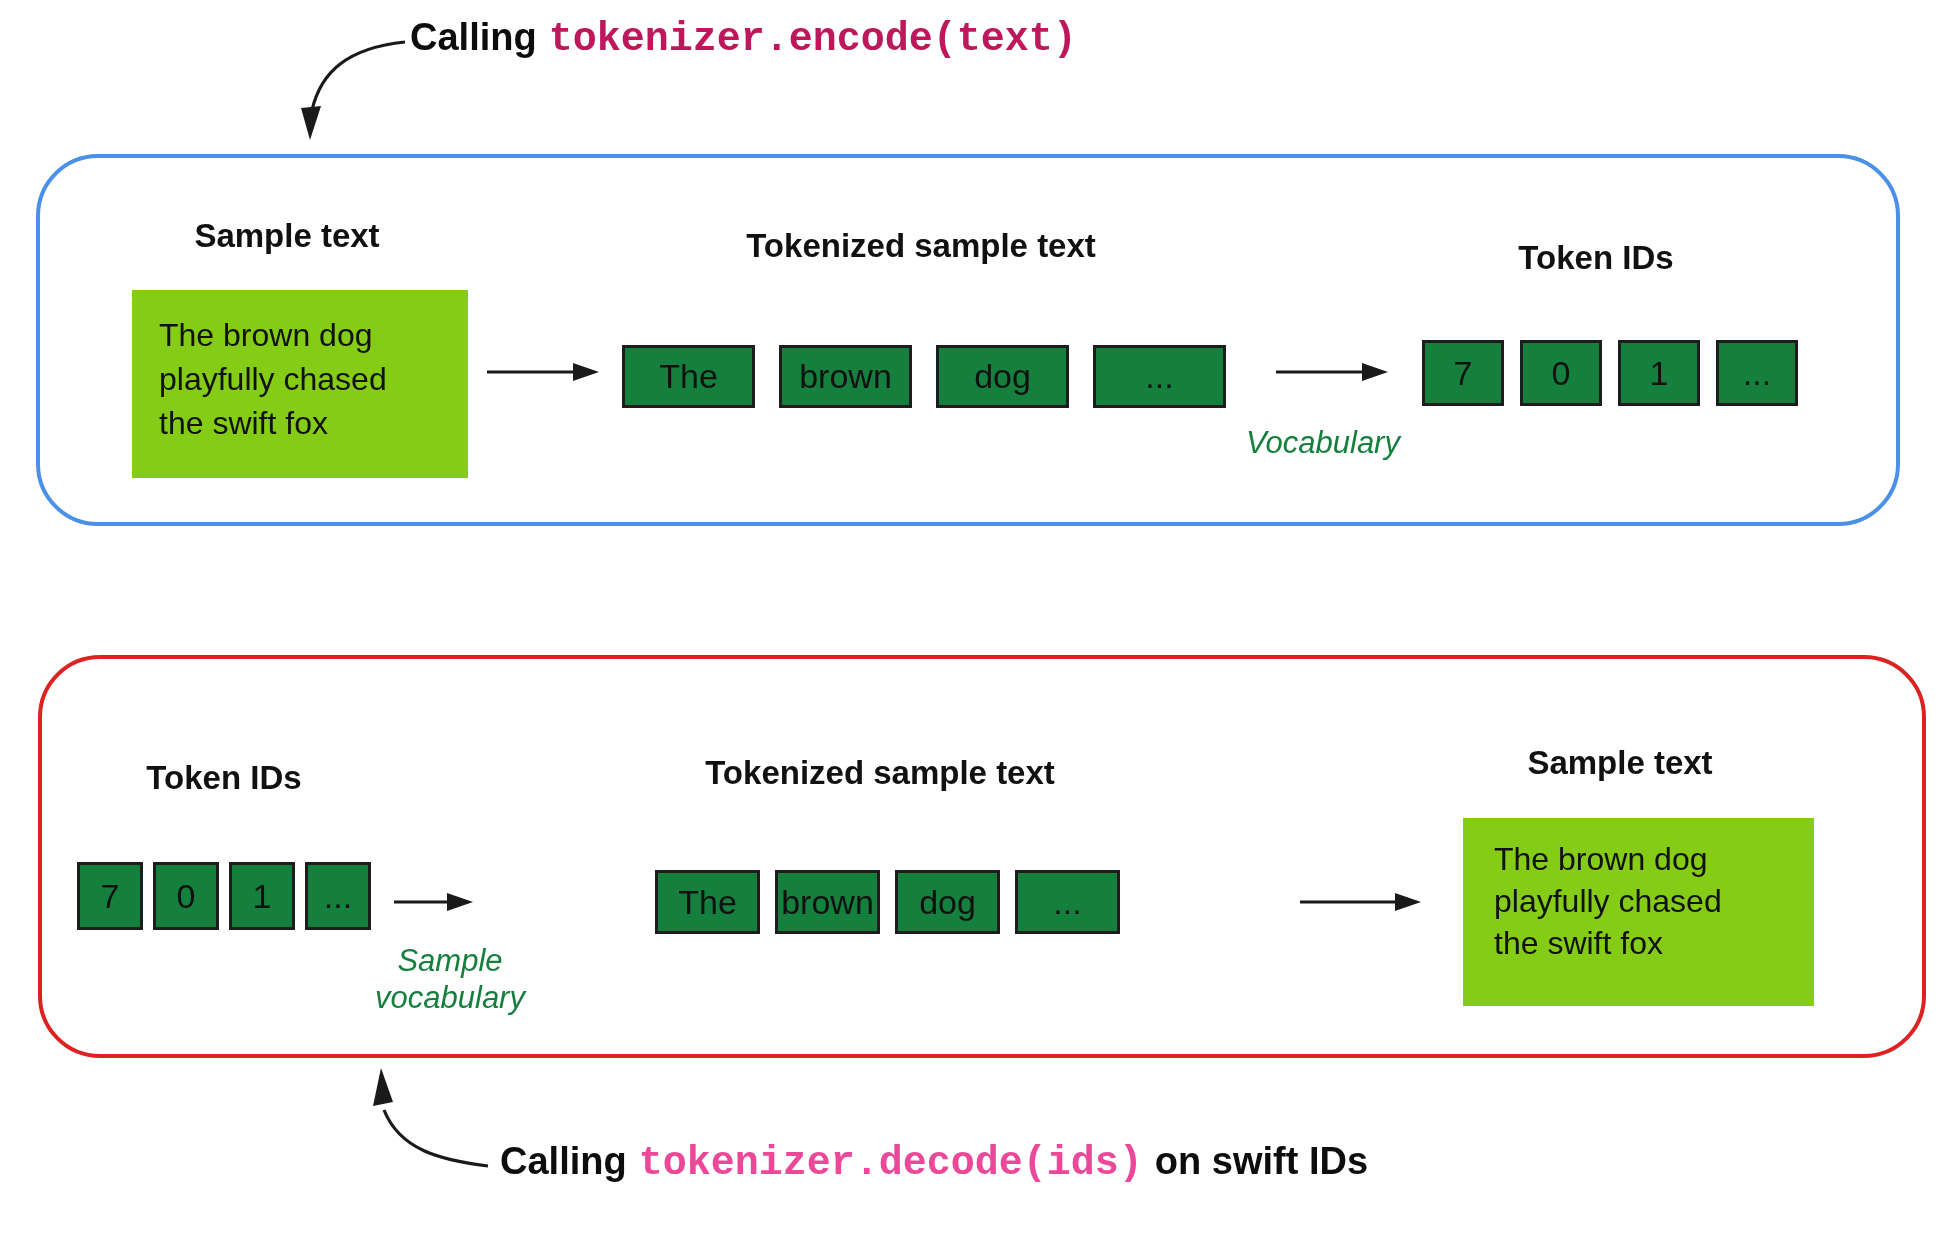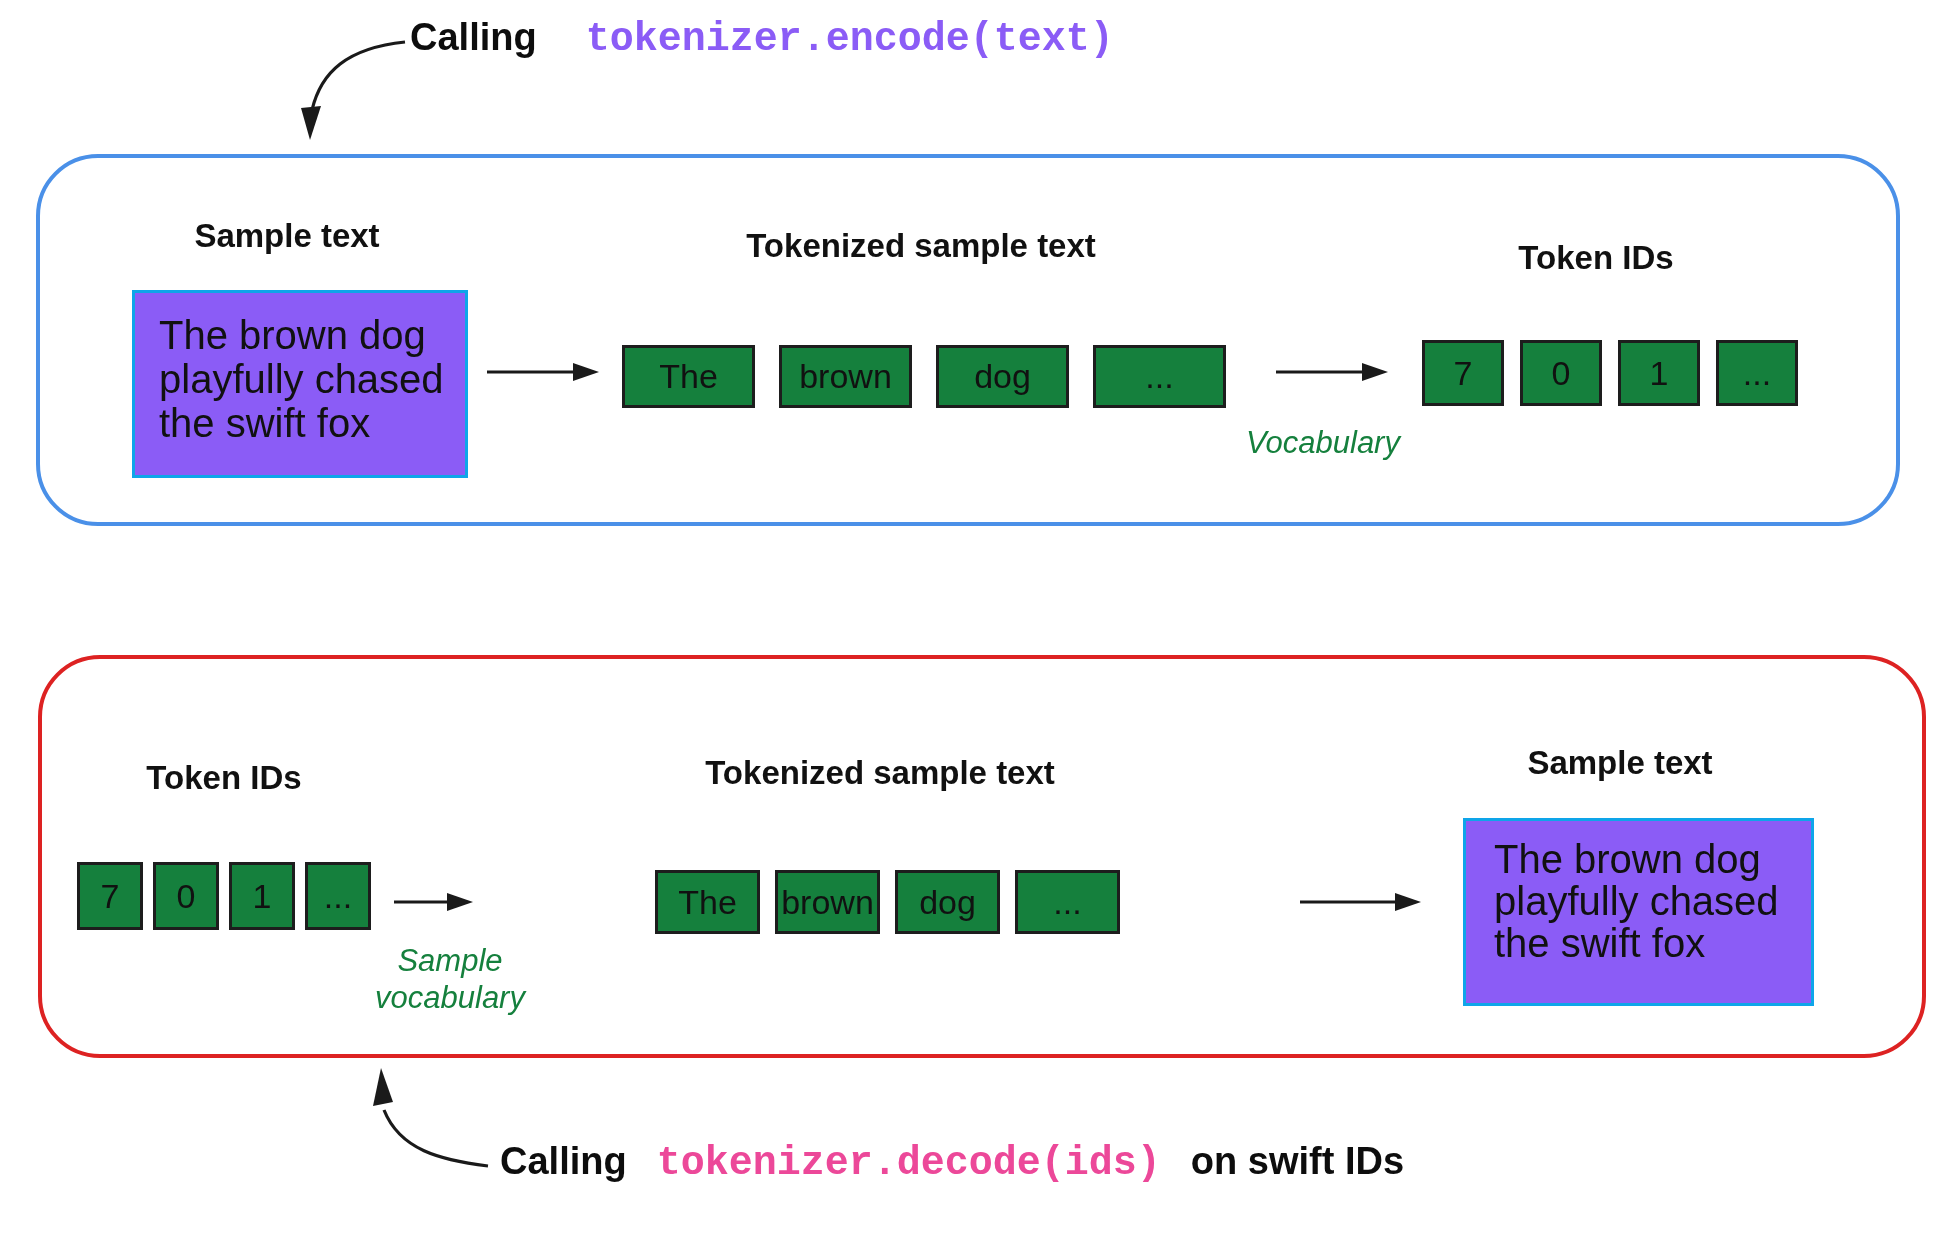--- a/index.html
+++ b/index.html
@@ -10,33 +10,33 @@
   .panel{position:absolute;background:#fff;border-radius:62px;}
   .panel.encode{left:36px;top:154px;width:1856px;height:364px;border:4px solid #4a90e8;}
   .panel.decode{left:38px;top:655px;width:1880px;height:395px;border:4px solid #dd2222;}
   .h{position:absolute;font-weight:bold;font-size:33px;line-height:36px;text-align:center;white-space:nowrap;color:#111;}
   .tbox{
     position:absolute;border:3px solid #1d1d1d;background:#15803d;
     display:flex;align-items:center;justify-content:center;
     font-size:34px;color:#111;
   }
   .sample{
-    position:absolute;border:3px solid #0ea5e9;background:#8b5cf6;
-    font-size:40px;color:#111;
+    position:absolute;border:3px solid #84cc16;background:#84cc16;
+    font-size:32px;color:#111;
   }
   .sample.enc{line-height:44px;padding:20px 0 0 24px;}
   .sample.dec{line-height:42px;padding:17px 0 0 28px;}
   .lbl{position:absolute;font-size:31px;line-height:37px;color:#15803d;white-space:nowrap;font-style:italic;}
   .arrow{position:absolute;}
   .ann{
-    position:absolute;display:flex;align-items:baseline;gap:30px;
+    position:absolute;display:flex;align-items:baseline;gap:12px;
     font-size:38px;font-weight:bold;color:#0d0d0d;white-space:nowrap;
   }
   .code{font-family:"Liberation Mono","DejaVu Sans Mono",monospace;font-weight:bold;font-size:40px;}
-  .code.enc{color:#8b5cf6;margin-left:19px;}
+  .code.enc{color:#be185d;}
   .code.dec{color:#ec4899;}
 </style>
 </head>
 <body>
 
 <div class="canvas">
 
   <svg class="arrow" style="left:275px;top:26px;" width="135" height="124" viewBox="0 0 135 124">
     <path d="M 130,16 C 72,22 46,46 37,84" stroke="#1a1a1a" stroke-width="3.2" fill="none"></path>
     <polygon points="26,82 46,80 35,114" fill="#1a1a1a"></polygon>

